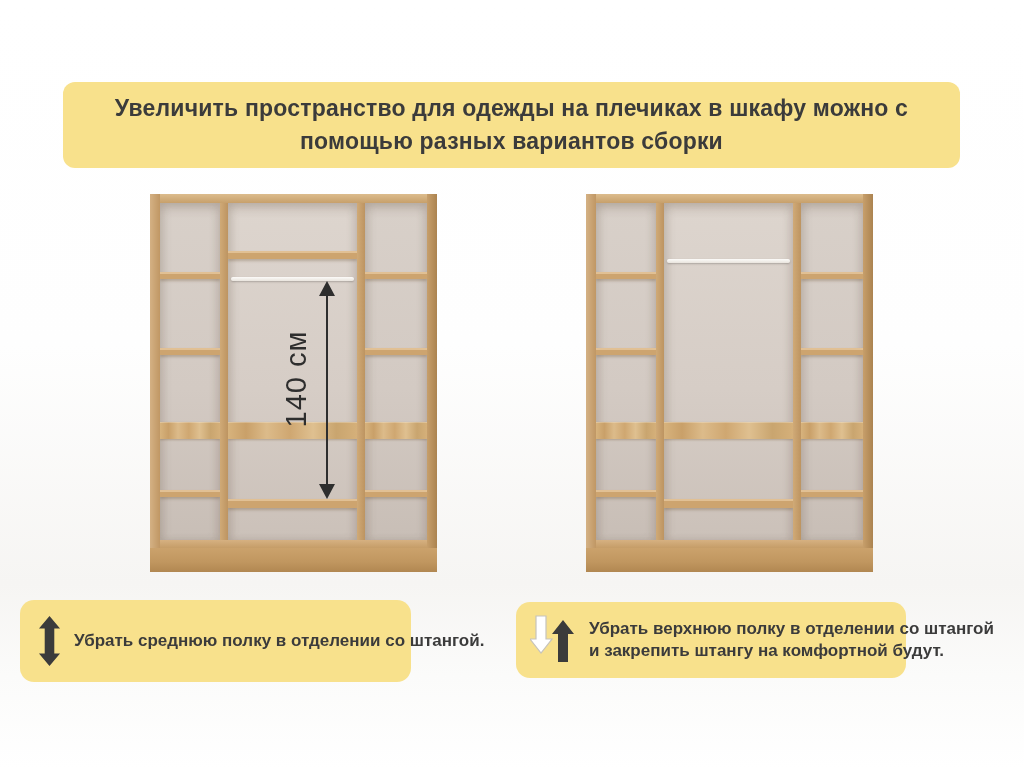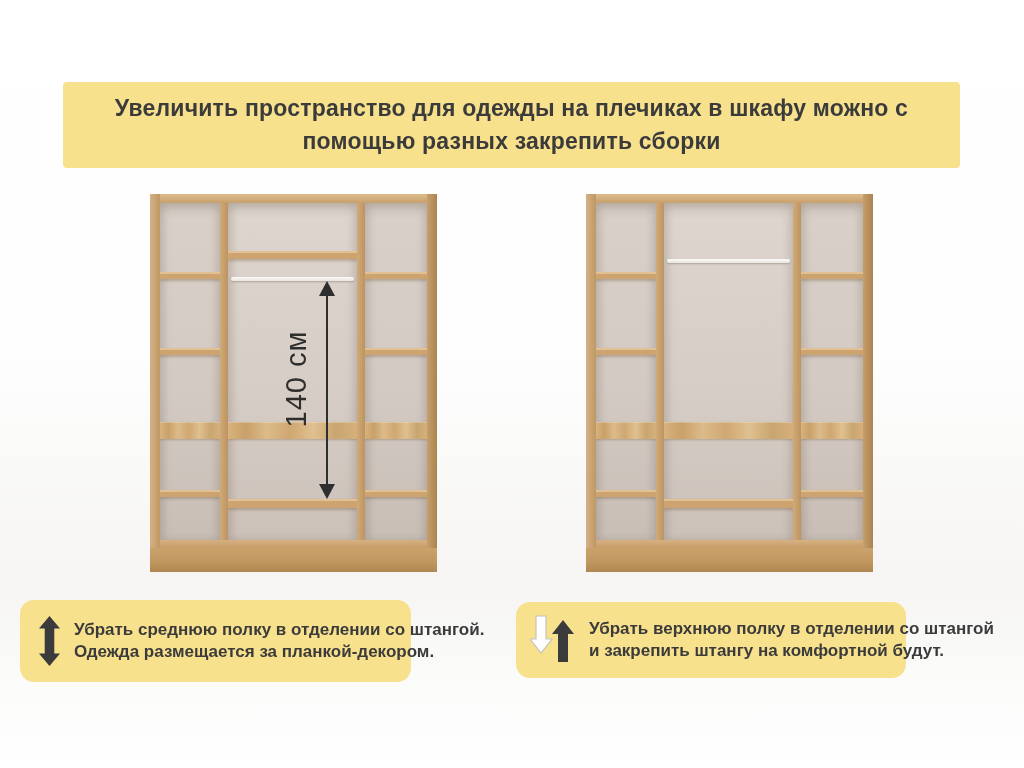--- a/index.html
+++ b/index.html
@@ -5,21 +5,21 @@
   * { margin:0; padding:0; box-sizing:border-box; }
   html,body { width:1024px; height:768px; font-family:"Liberation Sans", sans-serif; }
   .canvas {
     position:relative; width:1024px; height:768px; overflow:hidden;
     background: linear-gradient(180deg,#ffffff 0%,#fefefe 45%,#f6f5f3 76%,#fbfbfa 88%,#ffffff 100%);
   }
 
   
   .banner {
     position:absolute; left:63px; top:82px; width:897px; height:86px;
-    background:#f8e18c; border-radius:4px;
+    background:#f8e18c; border-radius:12px;
     display:flex; flex-direction:column; align-items:center; justify-content:center;
     gap:6px;
   }
   .banner .t-line {
     font-size:23px; font-weight:700; color:#3b3b3b; letter-spacing:.2px; white-space:nowrap;
   }
   .note {
     position:absolute; background:#f8e18c; border-radius:14px;
     display:flex; align-items:center;
   }
@@ -94,21 +94,21 @@
     font-size:29px; font-weight:500; color:#2e2e2e; letter-spacing:1px; white-space:nowrap;
   }
 </style>
 </head>
 <body>
 
 <div class="canvas">
 
   <div class="banner">
     <div class="t-line">Увеличить пространство для одежды на плечиках в шкафу можно с</div>
-    <div class="t-line">помощью разных закрепить сборки</div>
+    <div class="t-line">помощью разных вариантов сборки</div>
   </div>
 
   <div class="wardrobe w-left">
     <div class="back c1"></div>
     <div class="back c2"></div>
     <div class="back c3"></div>
 
     <div class="shelf s-c1 y1"></div>
     <div class="shelf s-c1 y2"></div>
     <div class="shelf s-c1 y3"></div>
@@ -167,21 +167,20 @@
   </div>
 
   <div class="note note-left">
     <div class="icon-wrap">
       <svg width="23" height="52" viewBox="0 0 24 52" aria-hidden="true">
         <path d="M12 0 L23 13 L17 13 L17 39 L23 39 L12 52 L1 39 L7 39 L7 13 L1 13 Z" fill="#3b3b3b"></path>
       </svg>
     </div>
     <div class="note-text">
       <div class="n-line">Убрать среднюю полку в отделении со штангой.</div>
-      <div class="n-line">Одежда размещается за планкой-декором.</div>
     </div>
   </div>
 
   <div class="note note-right">
     <div class="icon-wrap">
       <svg width="46" height="50" viewBox="0 0 46 50" aria-hidden="true">
         <path d="M6 1 L16 1 L16 24 L22 24 L11 38 L0 24 L6 24 Z" fill="#ffffff" stroke="#c6c3bc" stroke-width="1.2"></path>
         <path d="M33 5 L44 19 L38 19 L38 47 L28 47 L28 19 L22 19 Z" fill="#3b3b3b"></path>
       </svg>
     </div>

